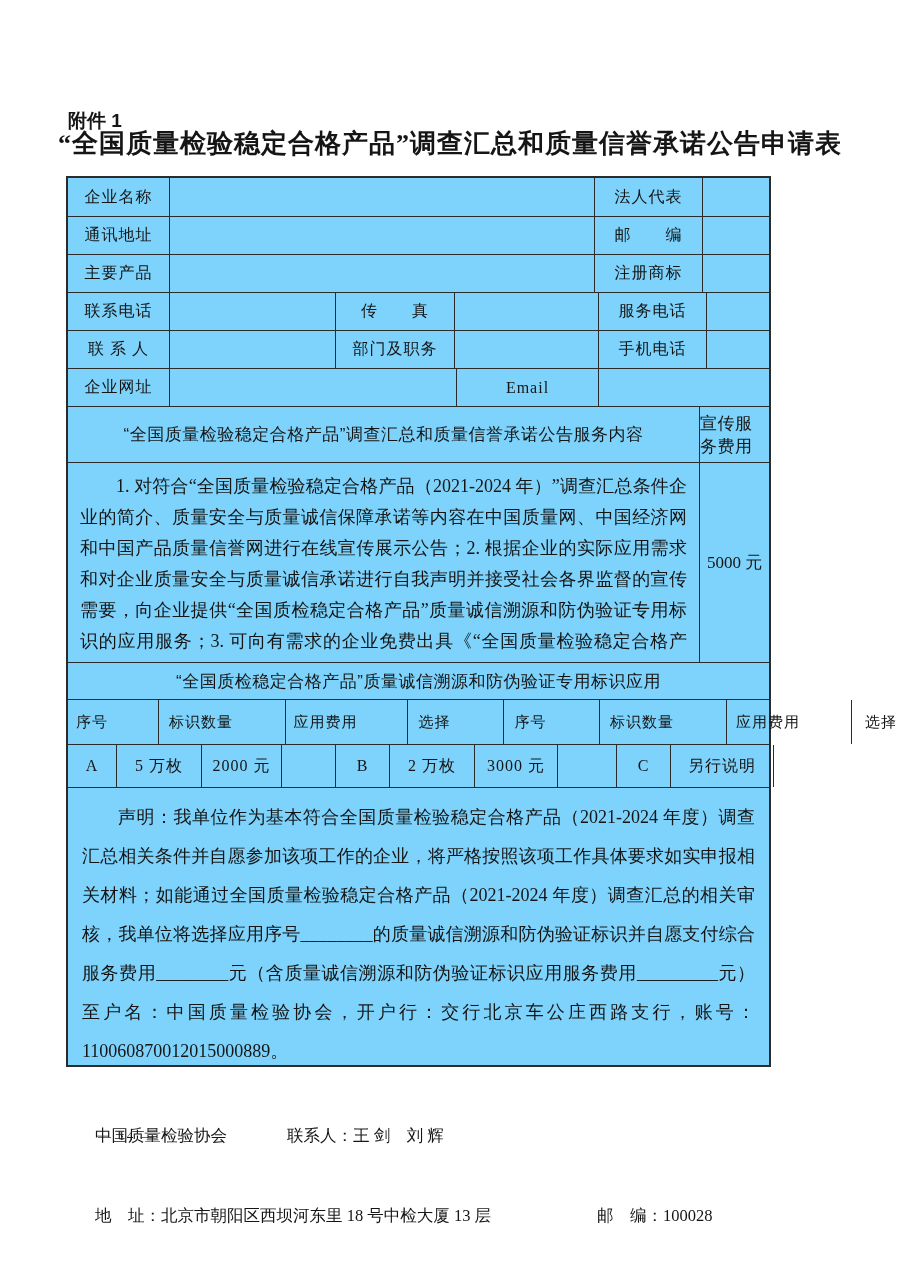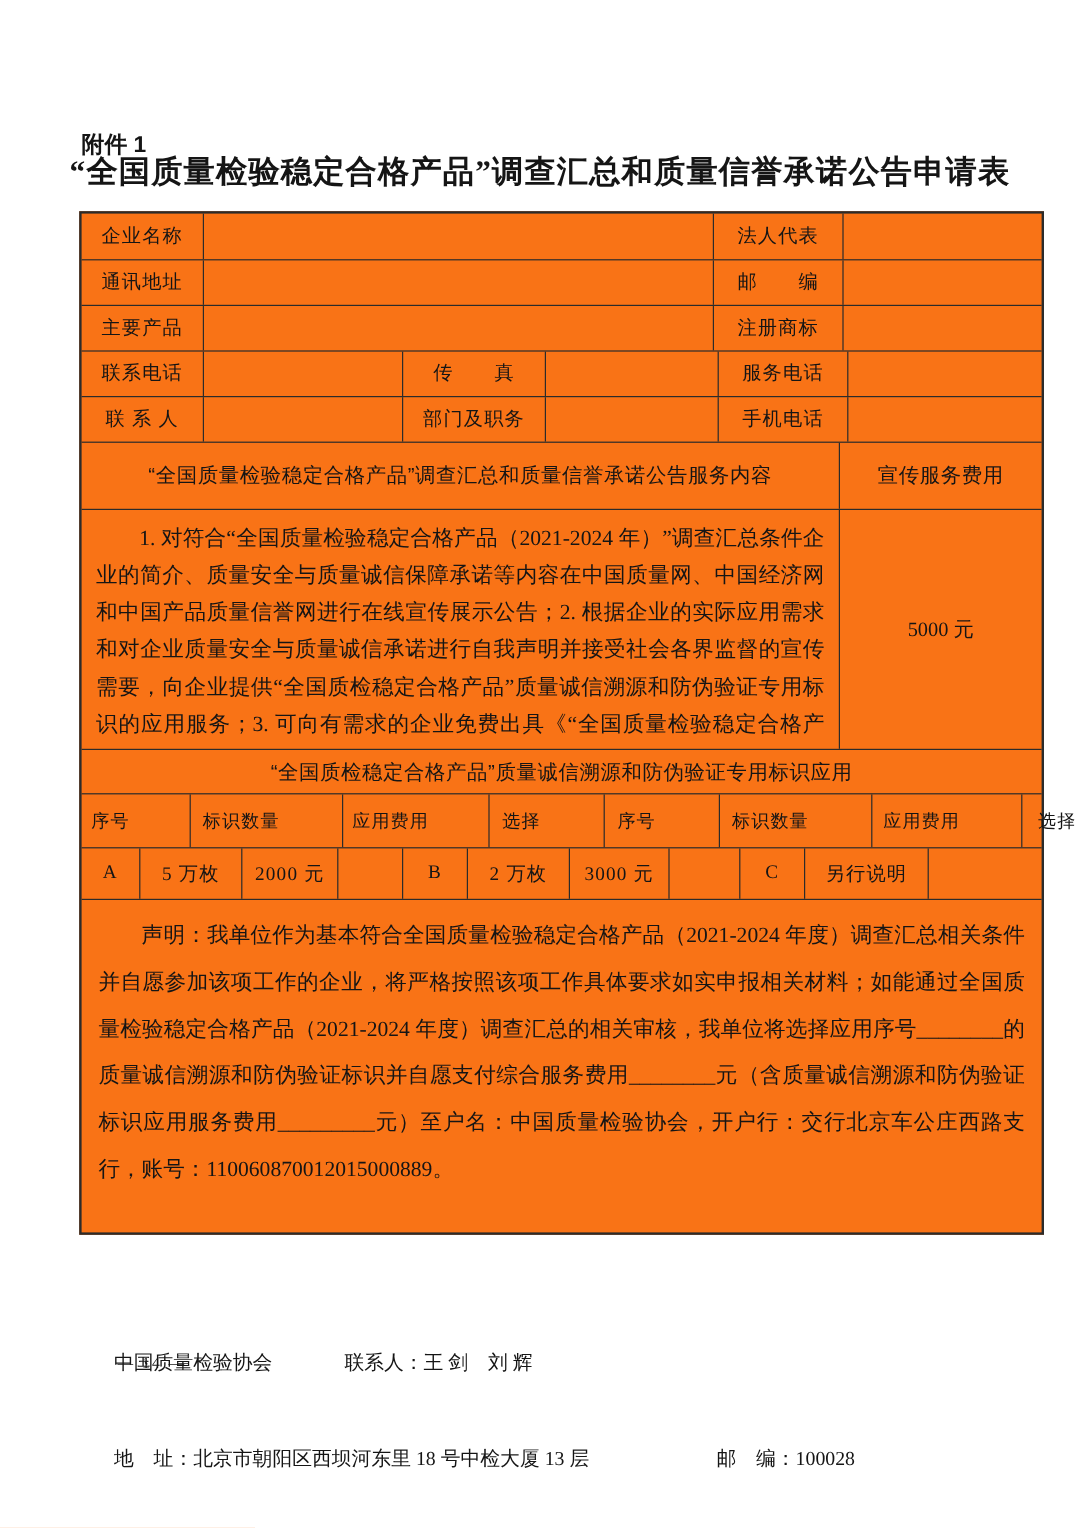--- a/index.html
+++ b/index.html
@@ -16,22 +16,22 @@
     font-size:19px; font-weight:bold;
     font-family:"Liberation Sans","DejaVu Sans",sans-serif;
     margin-top:24px;
   }
   .doc-title {
     position:absolute; left:0; right:0; top:126px;
     text-align:center; font-size:26px; font-weight:bold; letter-spacing:1px;
   }
 
   .form {
-    position:absolute; left:66px; top:176px; width:804px;
-    border:2px solid #2b2b2b; background:#f97316;
+    position:absolute; left:66px; top:176px; width:705px;
+    border:2px solid #2b2b2b; background:#7dd3fc;
   }
   .row { display:flex; border-top:1px solid #2b2b2b; }
   .row:first-child { border-top:none; }
   .cell {
     border-left:1px solid #2b2b2b;
     display:flex; align-items:center; justify-content:center;
     overflow:hidden;
   }
   .cell:first-child { border-left:none; }
   .cell.last { flex:1 1 auto; }
@@ -127,20 +127,26 @@
 
     <div class="row h38">
       <div class="cell lbl w101">联 系 人</div>
       <div class="cell w166"></div>
       <div class="cell lbl w119">部门及职务</div>
       <div class="cell w144"></div>
       <div class="cell lbl w108">手机电话</div>
       <div class="cell last"></div>
     </div>
 
+    <div class="row h38">
+      <div class="cell lbl w101">企业网址</div>
+      <div class="cell w287"></div>
+      <div class="cell lbl w142">Email</div>
+      <div class="cell last"></div>
+    </div>
 
     <div class="row h56">
       <div class="cell sec-header w631">“全国质量检验稳定合格产品”调查汇总和质量信誉承诺公告服务内容</div>
       <div class="cell sec-header last">宣传服务费用</div>
     </div>
 
     <div class="row h200">
       <div class="cell content-cell w631">
         <p>1. 对符合“全国质量检验稳定合格产品（2021-2024 年）”调查汇总条件企业的简介、质量安全与质量诚信保障承诺等内容在中国质量网、中国经济网和中国产品质量信誉网进行在线宣传展示公告；2. 根据企业的实际应用需求和对企业质量安全与质量诚信承诺进行自我声明并接受社会各界监督的宣传需要，向企业提供“全国质检稳定合格产品”质量诚信溯源和防伪验证专用标识的应用服务；3. 可向有需求的企业免费出具《“全国质量检验稳定合格产品”调查汇总和质量信誉承诺公告的书面证明》。</p>
       </div>

